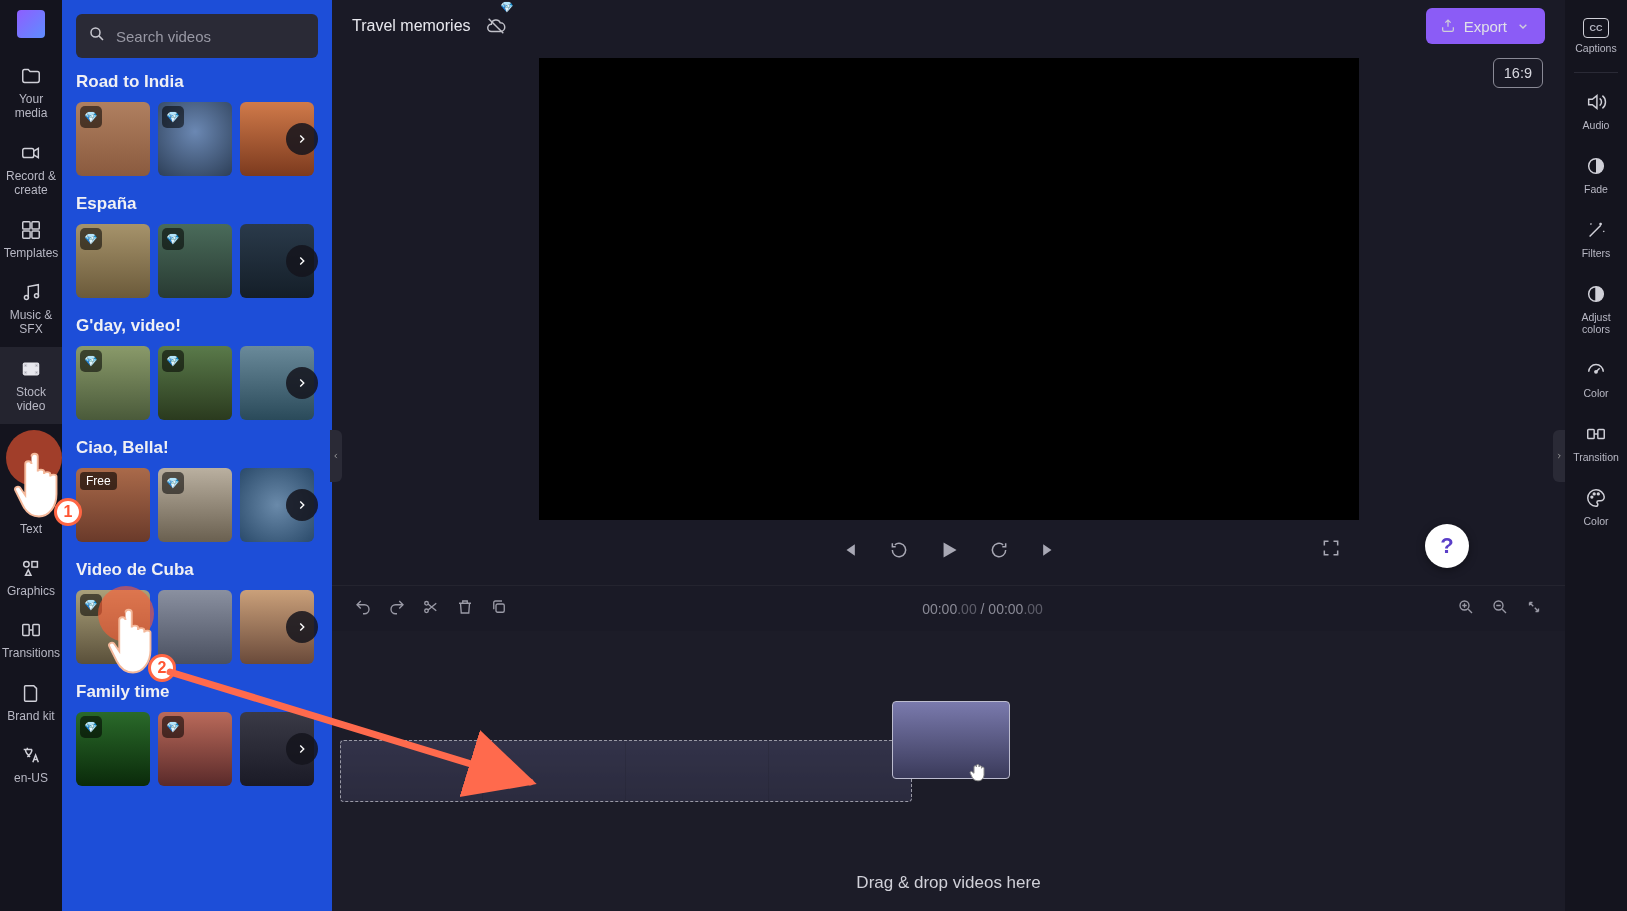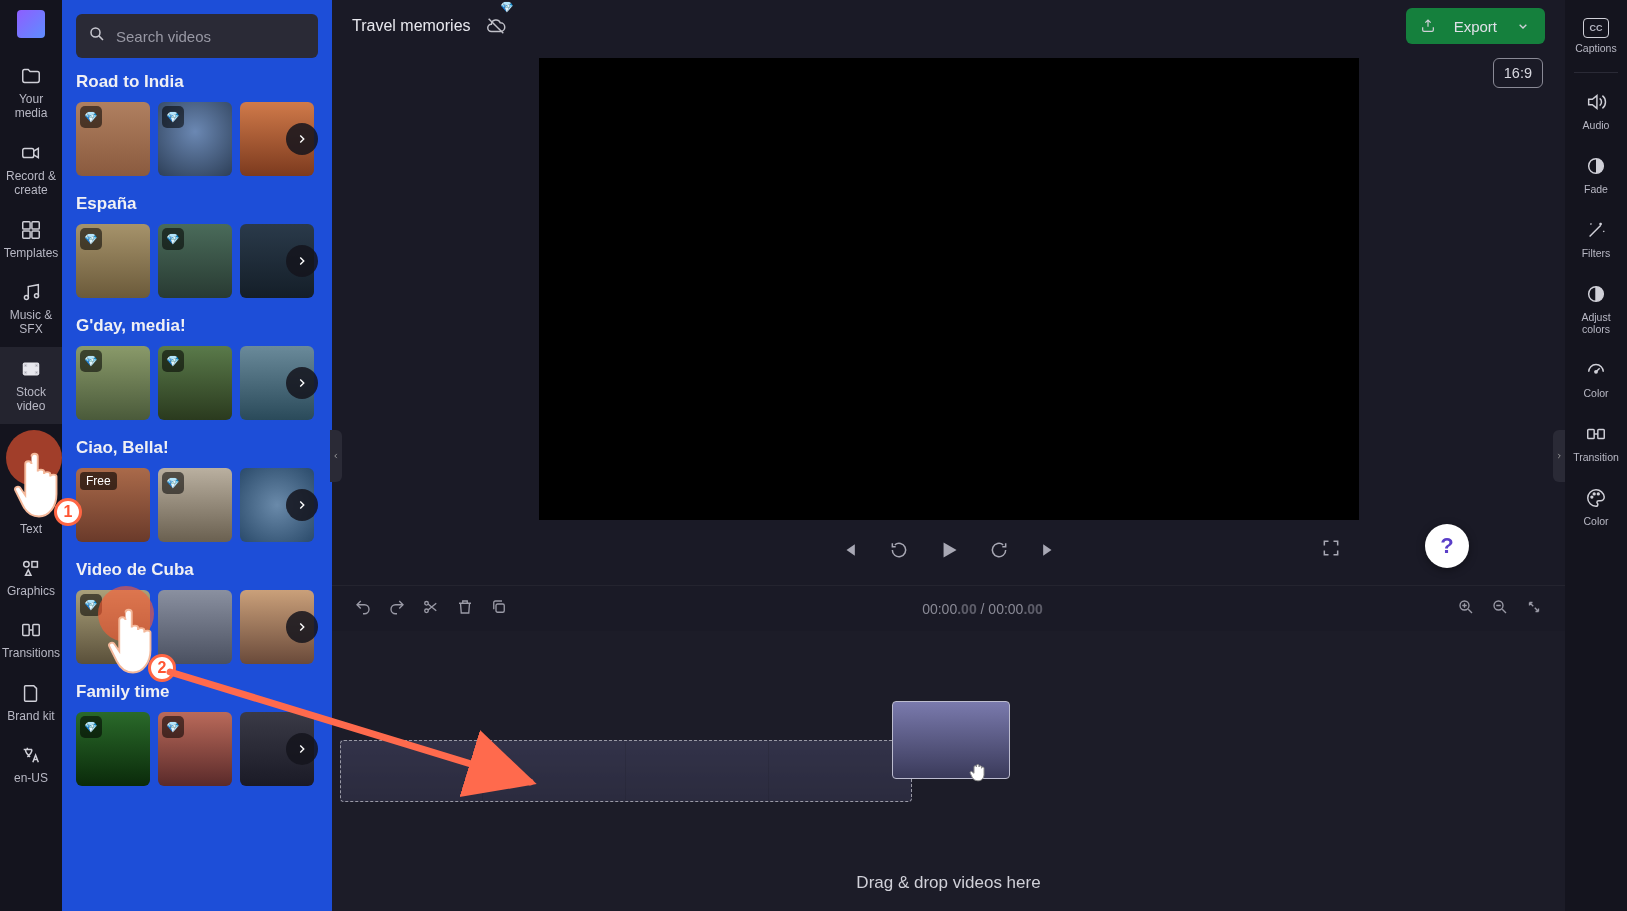--- a/index.html
+++ b/index.html
@@ -114,22 +114,22 @@
 }
 .topbar {
   height:44px; display:flex; align-items:center; padding: 8px 20px 0;
   gap:14px;
 }
 .proj-title { font-size:16px; color:#e8e8ee; }
 .nodiamond { width:22px;height:22px; stroke:#c0c0c8; fill:none; stroke-width:1.6; }
 .diamond-sm { color:#ffcc33; font-size:11px; margin-left:-6px; margin-top:-14px; }
 .spacer { flex:1; }
 .export-btn {
-  height:36px; padding:0 14px; background:#15803d; border-radius:6px;
-  display:flex; align-items:center; gap:18px; color:#e0e0e8; font-size:15px;
+  height:36px; padding:0 14px; background:#8b5cf6; border-radius:6px;
+  display:flex; align-items:center; gap:8px; color:#e0e0e8; font-size:15px;
 }
 .export-btn svg { width:16px;height:16px; }
 .preview-wrap {
   flex:1; display:flex; flex-direction:column; align-items:center;
   padding: 10px 20px 0;
   position:relative;
 }
 .aspect-badge {
   position:absolute; top:14px; right:22px;
   padding:6px 10px; border:1.5px solid #8a8a96; border-radius:6px;
@@ -156,21 +156,21 @@
   color:#5a3ec8; font-size:22px; font-weight:700;
   box-shadow:0 2px 8px rgba(0,0,0,0.4);
 }
 .timeline-bar {
   height:46px; display:flex; align-items:center; padding:0 22px;
   gap:16px; color:#8a8a96; border-top:1px solid #24242f;
 }
 .timeline-bar svg { width:18px;height:18px; fill:none; stroke:#9a9aa6; stroke-width:1.8;}
 .tl-spacer { flex:1; }
 .timecode { font-size:14px; color:#8a8a96; }
-.timecode .dim { opacity:0.6;font-weight:bold; }
+.timecode .dim { opacity:0.6; }
 .tl-right { display:flex; gap:16px; margin-left:auto; }
 
 .timeline-area {
   height:280px; background:#1c1c28; position:relative;
   padding-top:60px;
 }
 .drop-region {
   position:absolute; left:8px; right:8px; top:110px; height:72px;
   border:0px dashed #6a6a76;
 }
@@ -382,21 +382,21 @@
           </div>
         <div class="thumb es3"></div>
         <div class="chev-over">
             <svg viewBox="0 0 24 24">
               <path d="m9 6 6 6-6 6"></path>
             </svg>
           </div>
       </div>
     </div>
     <div class="cat">
-      <div class="cat-title">G'day, media!</div>
+      <div class="cat-title">G'day, video!</div>
       <div class="thumbs">
         <div class="thumb gd1">
             <span class="gem">💎</span>
           </div>
         <div class="thumb gd2">
             <span class="gem">💎</span>
           </div>
         <div class="thumb gd3"></div>
         <div class="chev-over">
             <svg viewBox="0 0 24 24">

